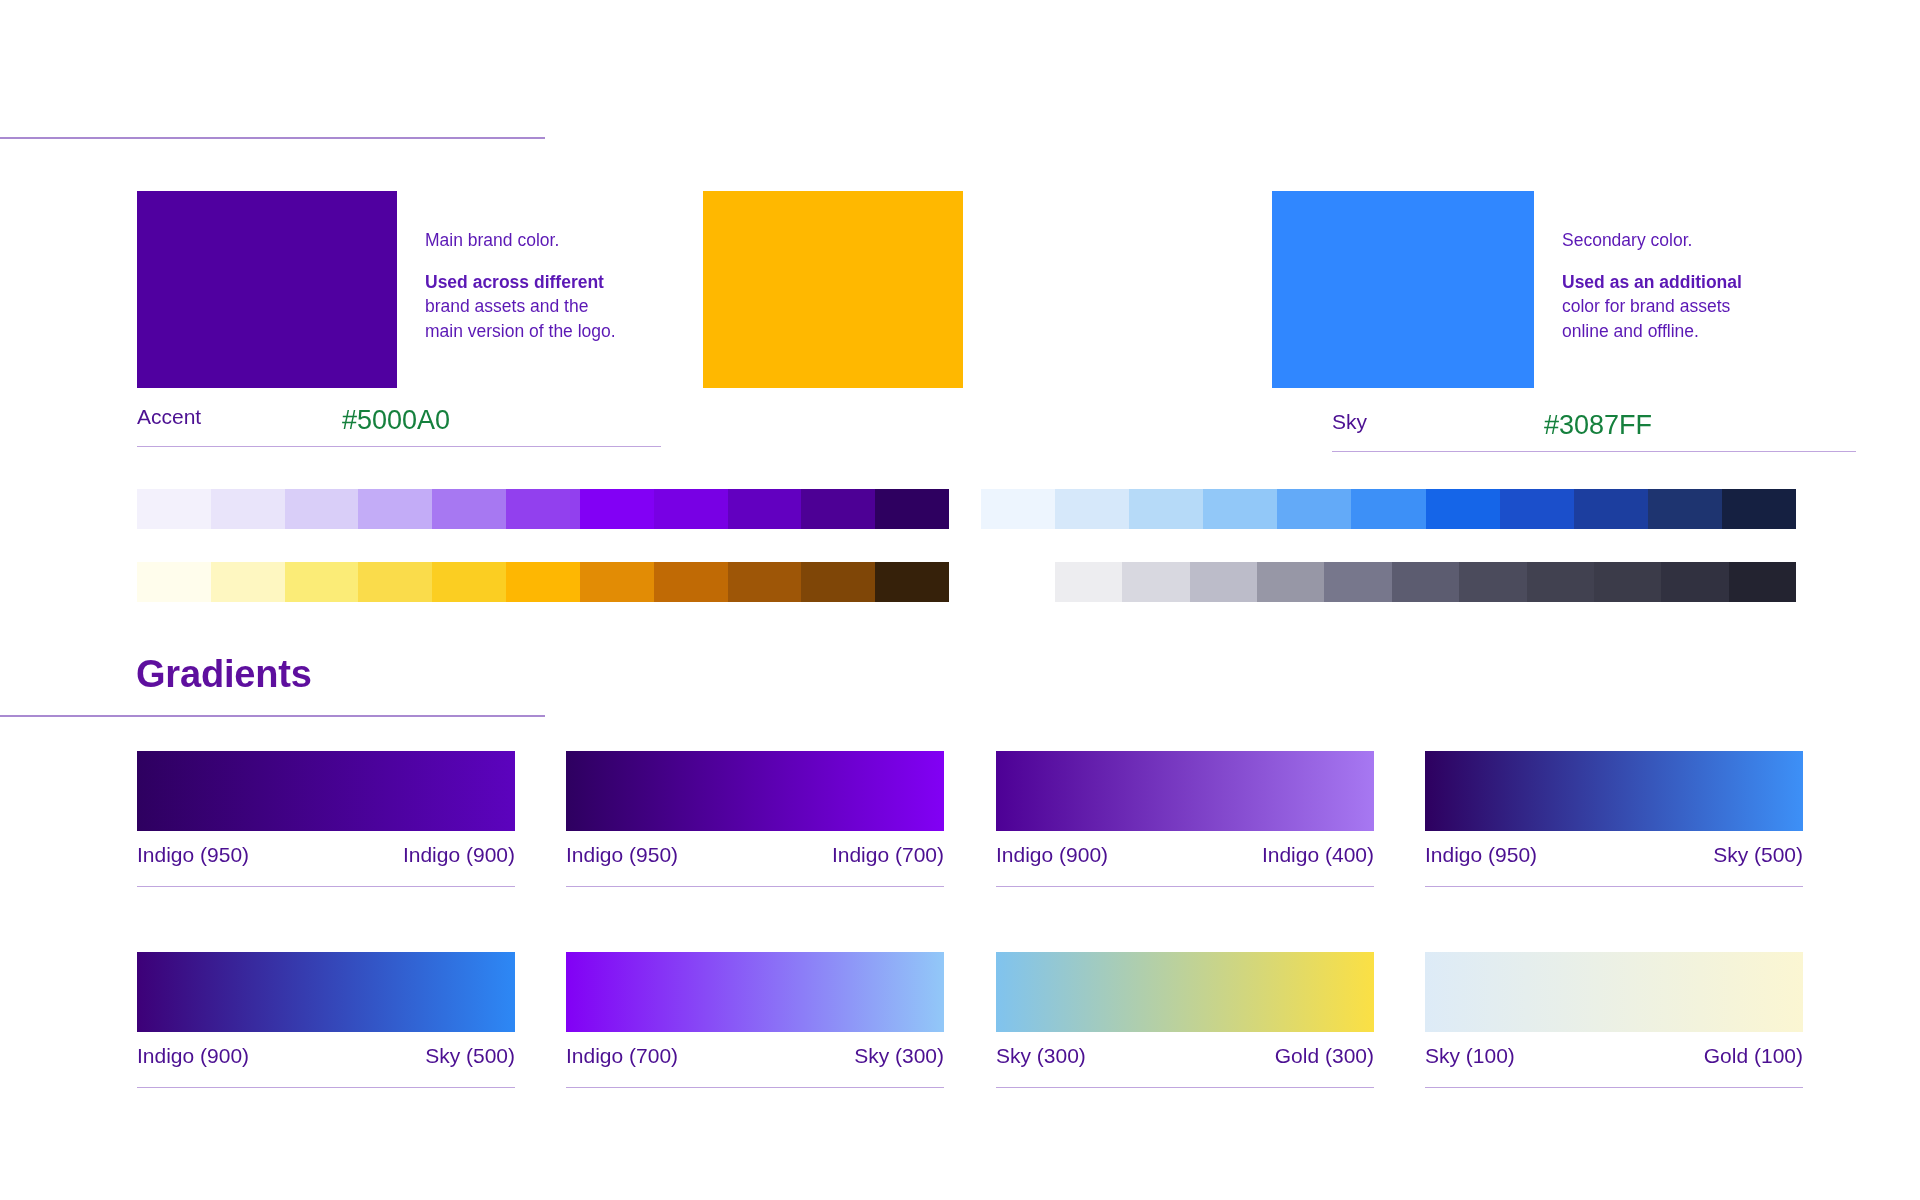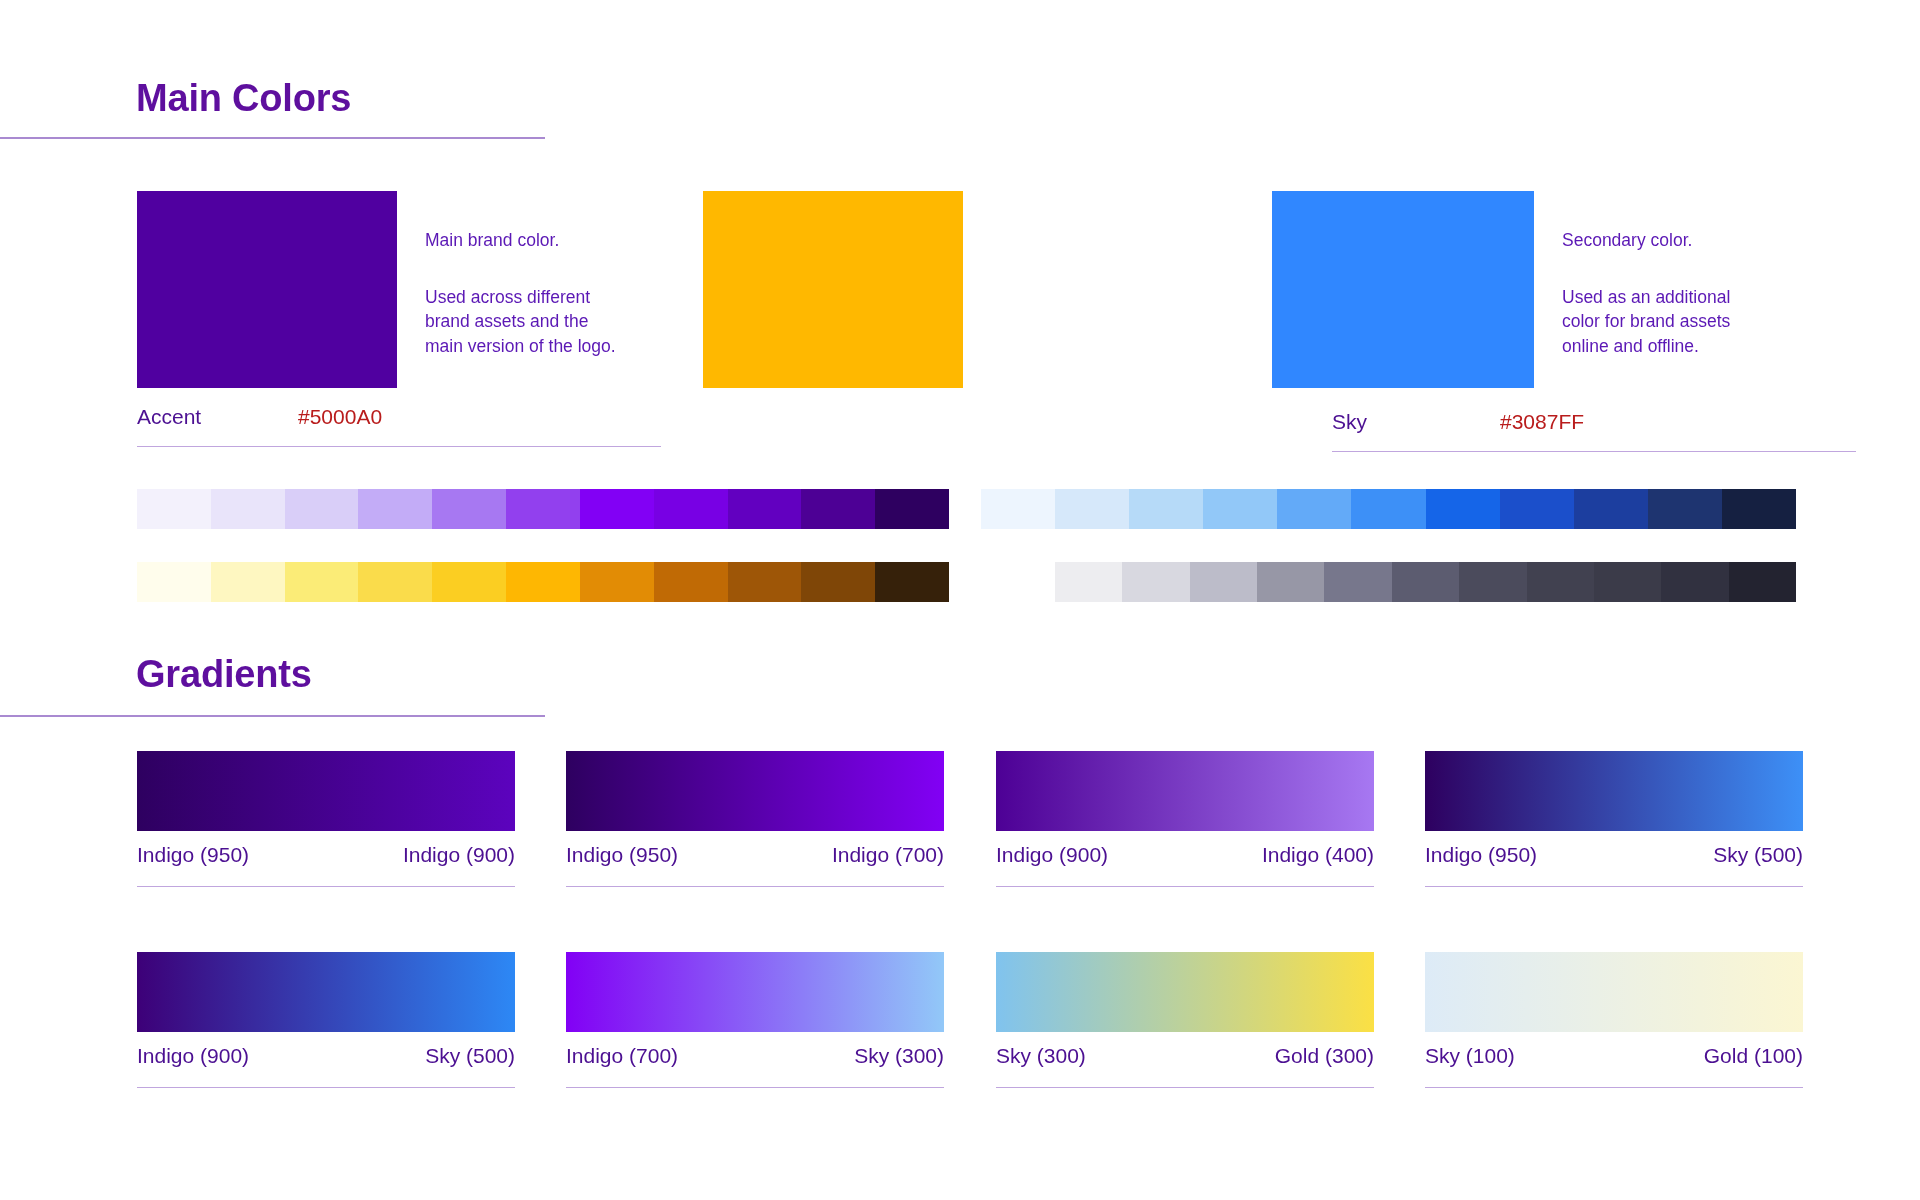--- a/index.html
+++ b/index.html
@@ -40,42 +40,43 @@
     box-sizing: border-box;
   }
   .swatch-desc {
     position: absolute;
     color: #5b18b5;
     font-size: 17.5px;
     line-height: 24.5px;
     font-weight: 500;
   }
   .swatch-desc p { margin: 0; }
-  .swatch-desc p.gap { margin-top: 32px; }
+  .swatch-desc p.gap { margin-top: 17px; font-weight: bold; }
 
   .name-row {
     position: absolute;
     border-bottom: 1.6px solid #c0a6de;
     box-sizing: border-box;
     height: 42px;
   }
   .name-row .cname {
     position: absolute;
     left: 0;
     top: 0;
     font-size: 21px;
     color: #4c1092;
     font-weight: 400;
   }
   .name-row .chex {
     position: absolute;
     top: 0;
-    font-size: 21px;
-    color: #b91c1c;
+    font-size: 27px;
+    color: #15803d;
     font-weight: 400;
+    margin-left: 44px;
   }
 
   
   .ramp {
     position: absolute;
     display: flex;
     height: 40px;
   }
   .ramp .step { flex: 1 1 0; height: 100%; }
 
@@ -103,21 +104,20 @@
   .grad-labels .r {
     position: absolute; right: 0; top: 0;
     font-size: 21px; color: #4c1092;
   }
 </style>
 </head>
 <body>
 
 <div class="page">
 
-  <div class="section-heading" style="left:136px; top:77px;">Main Colors</div>
   <div class="section-rule" style="top:137px; width:545px;"></div>
 
   <div class="swatch" id="sw0" style="left: 137px; top: 191px; width: 260px; height: 197px; background: rgb(80, 0, 160);"></div>
   <div class="swatch-desc" style="left:425px; top:228px; width:250px;">
     <p>Main brand color.</p>
     <p class="gap">Used across different</p>
     <p>brand assets and the</p>
     <p>main version of the logo.</p>
   </div>
   <div class="name-row" style="left:137px; top:405px; width:524px;">

